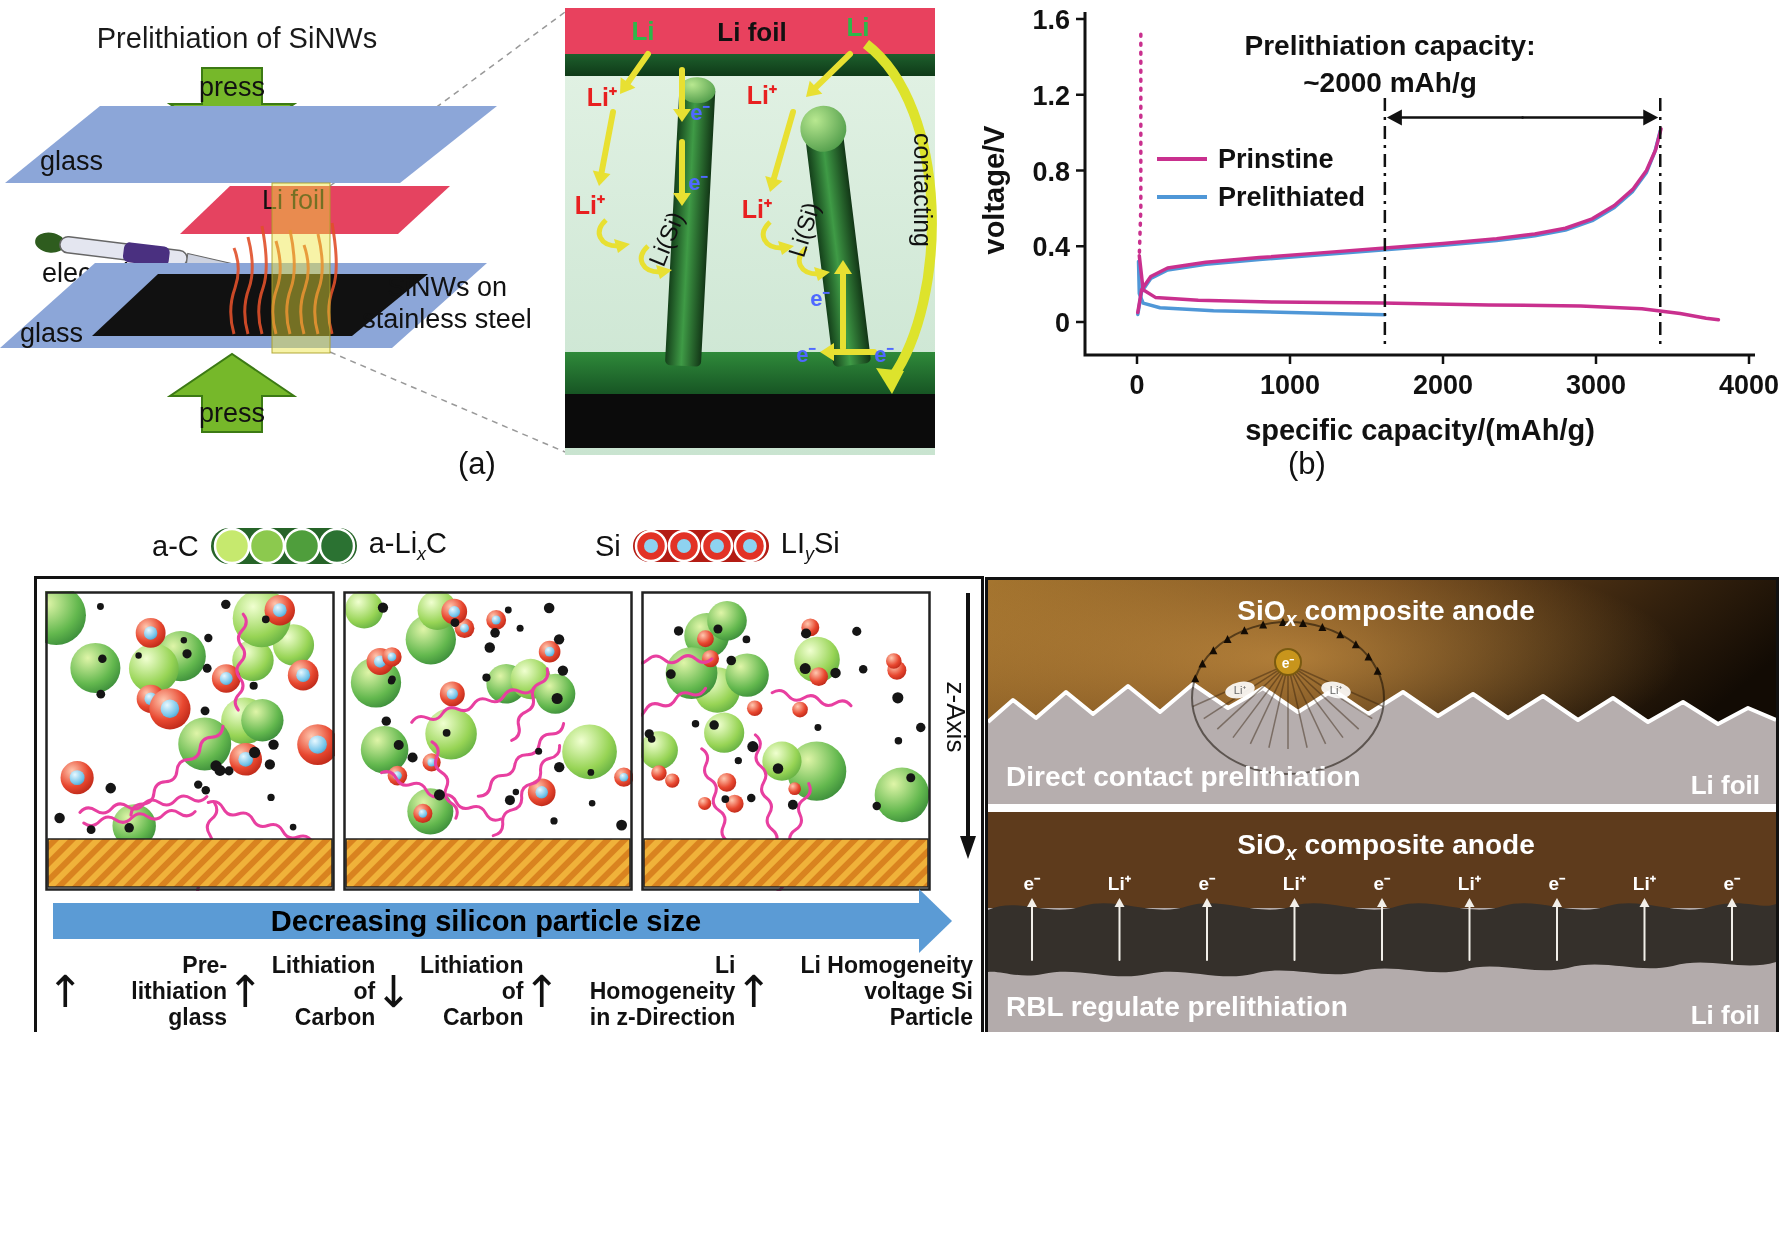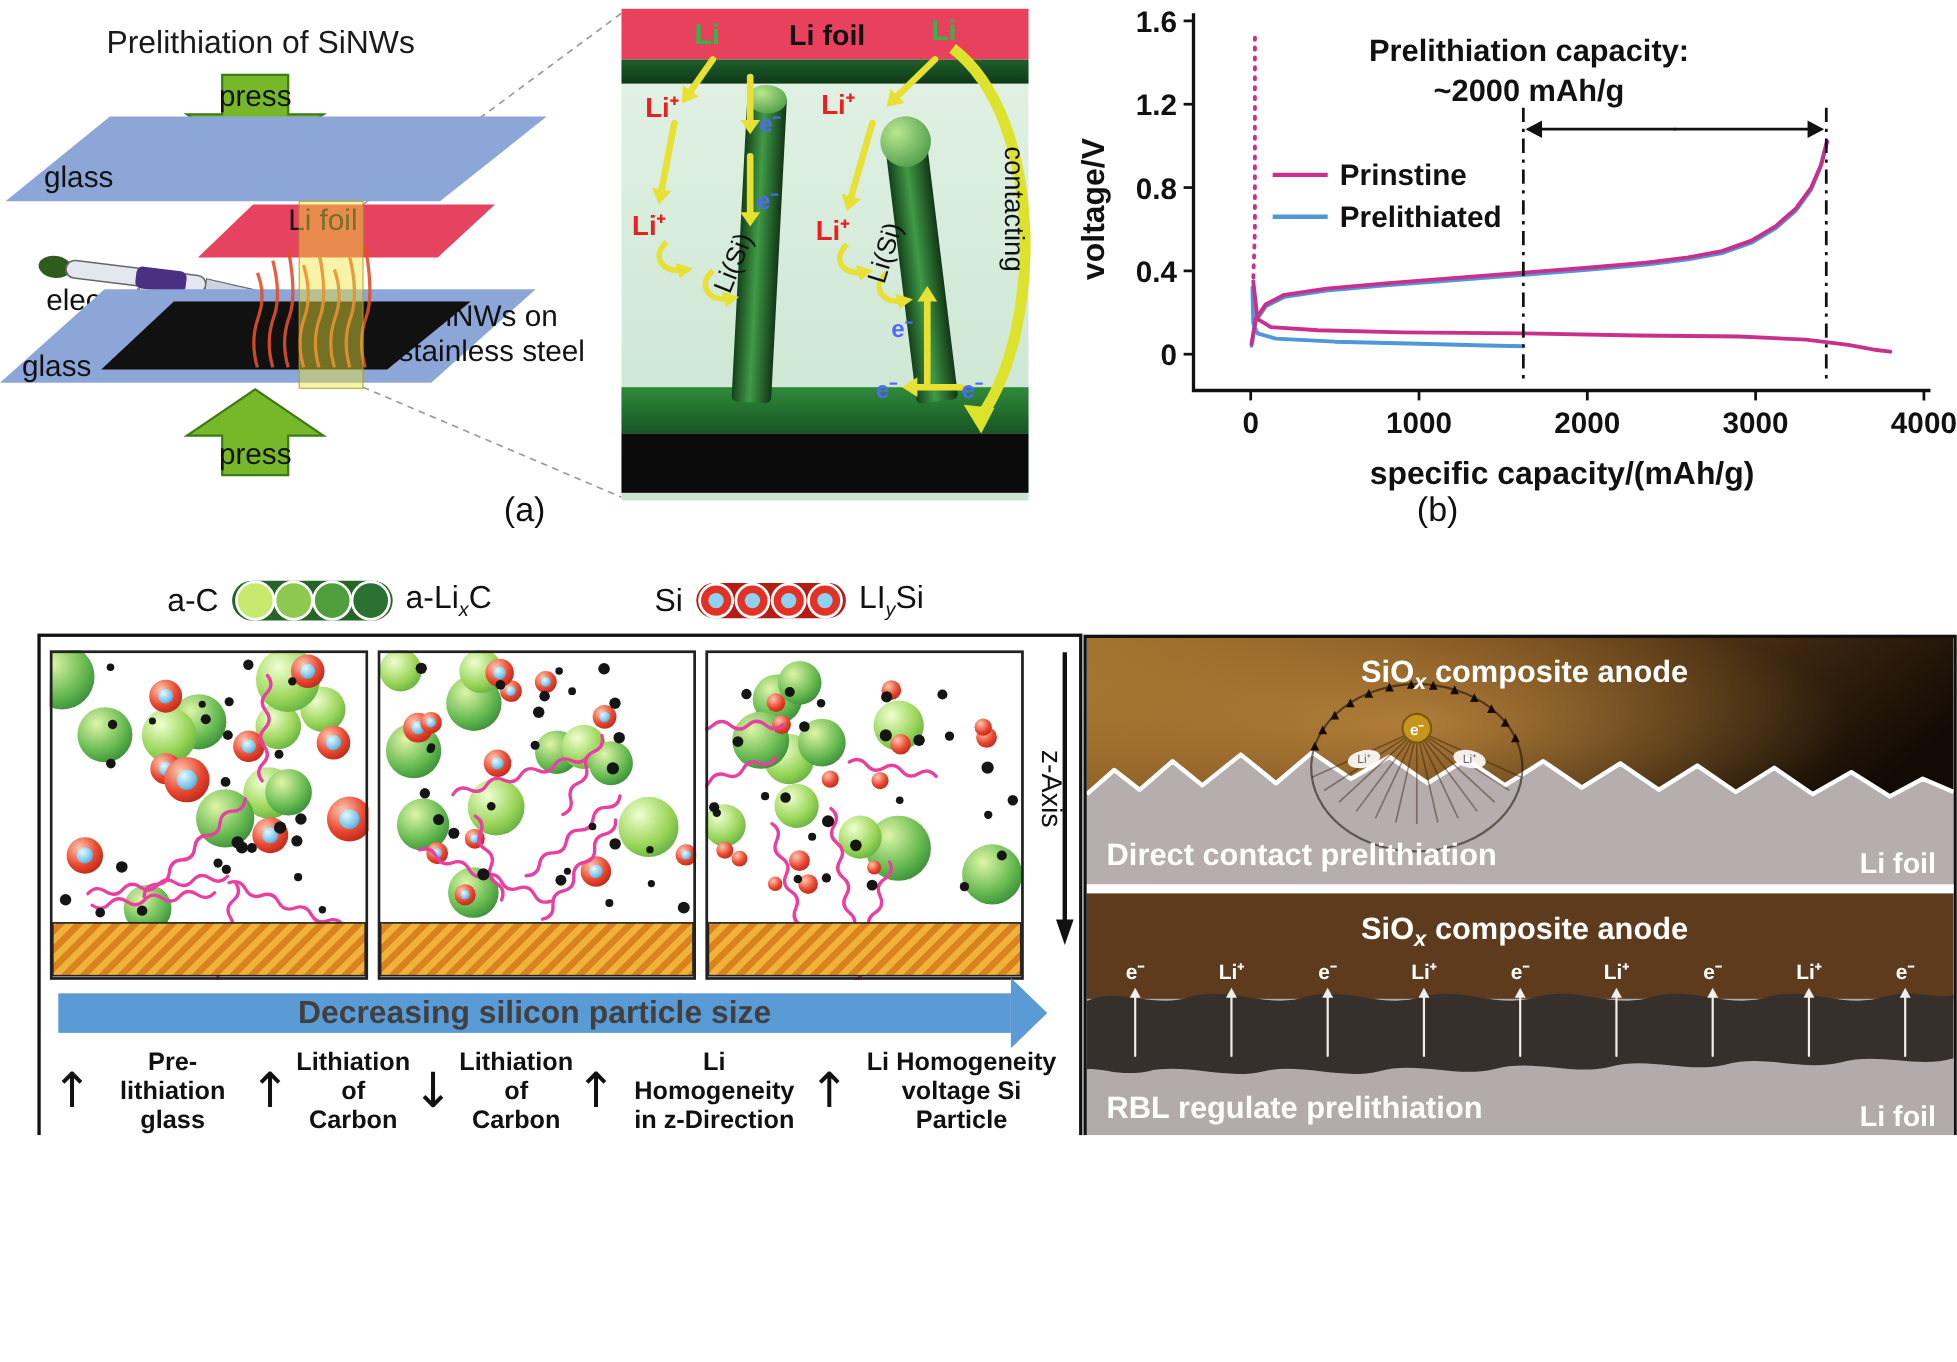--- a/index.html
+++ b/index.html
@@ -36,26 +36,26 @@
   
   #panel-c{position:absolute;left:10px;top:520px;width:950px;height:540px;margin-left:24px;}
   .c-legend{position:absolute;top:0;left:0;width:100%;height:52px;display:flex;align-items:center;gap:10px;padding-left:118px;font-size:29px;color:#111;}
   .c-legend sub{font-size:0.62em;font-style:italic}
   .cl-si{margin-left:138px}
   .c-box{position:absolute;top:56px;left:0;width:950px;height:466px;border:3px solid #111;background:#fff;}
   .pbox{position:absolute;top:12px;}
   #pbox1{left:8px}#pbox2{left:306px}#pbox3{left:604px}
   .zaxis{position:absolute;left:898px;top:10px}
   .zaxis-t{font-size:26px;fill:#111}
-  .blue-arrow{position:absolute;left:16px;top:324px;width:866px;height:36px;background:#5b9bd5;color:#404040;display:flex;align-items:center;justify-content:center;font-size:29px;font-weight:700;}
+  .blue-arrow{position:absolute;left:16px;top:324px;width:866px;height:36px;background:#5b9bd5;color:#000000;display:flex;align-items:center;justify-content:center;font-size:29px;font-weight:700;}
   .blue-arrow::after{content:"";position:absolute;right:-33px;top:-14px;width:0;height:0;border-left:33px solid #5b9bd5;border-top:32px solid transparent;border-bottom:32px solid transparent;}
   .factors{position:absolute;left:6px;top:370px;width:934px;height:86px;display:flex;align-items:center;justify-content:space-between;padding:0 4px;}
   .factor{display:flex;align-items:center;font-size:23px;font-weight:700;color:#111;line-height:1.12;}
   .factor .arr{font-size:44px;font-weight:400;margin-right:3px;font-family:"DejaVu Sans",sans-serif;}
-  .ftxt{text-align:center}
+  .ftxt{text-align:right}
 
   
   #panel-d{position:absolute;left:985px;top:577px;width:794px;height:470px;border:3px solid #111;background:#fff;display:flex;flex-direction:column;}
   .d-gap{height:8px;background:#fff}
   .dhead{font-size:28px;font-weight:700;fill:#fff}
   .dmain{font-size:28px;font-weight:700;fill:#fff}
   .dfoil{font-size:26px;font-weight:700;fill:#fff}
   .dtiny{font-size:11px;fill:#666}
   .dgold{font-size:14px;font-weight:700;fill:#fff}
   .dion{font-size:19px;font-weight:700;fill:#fff}

